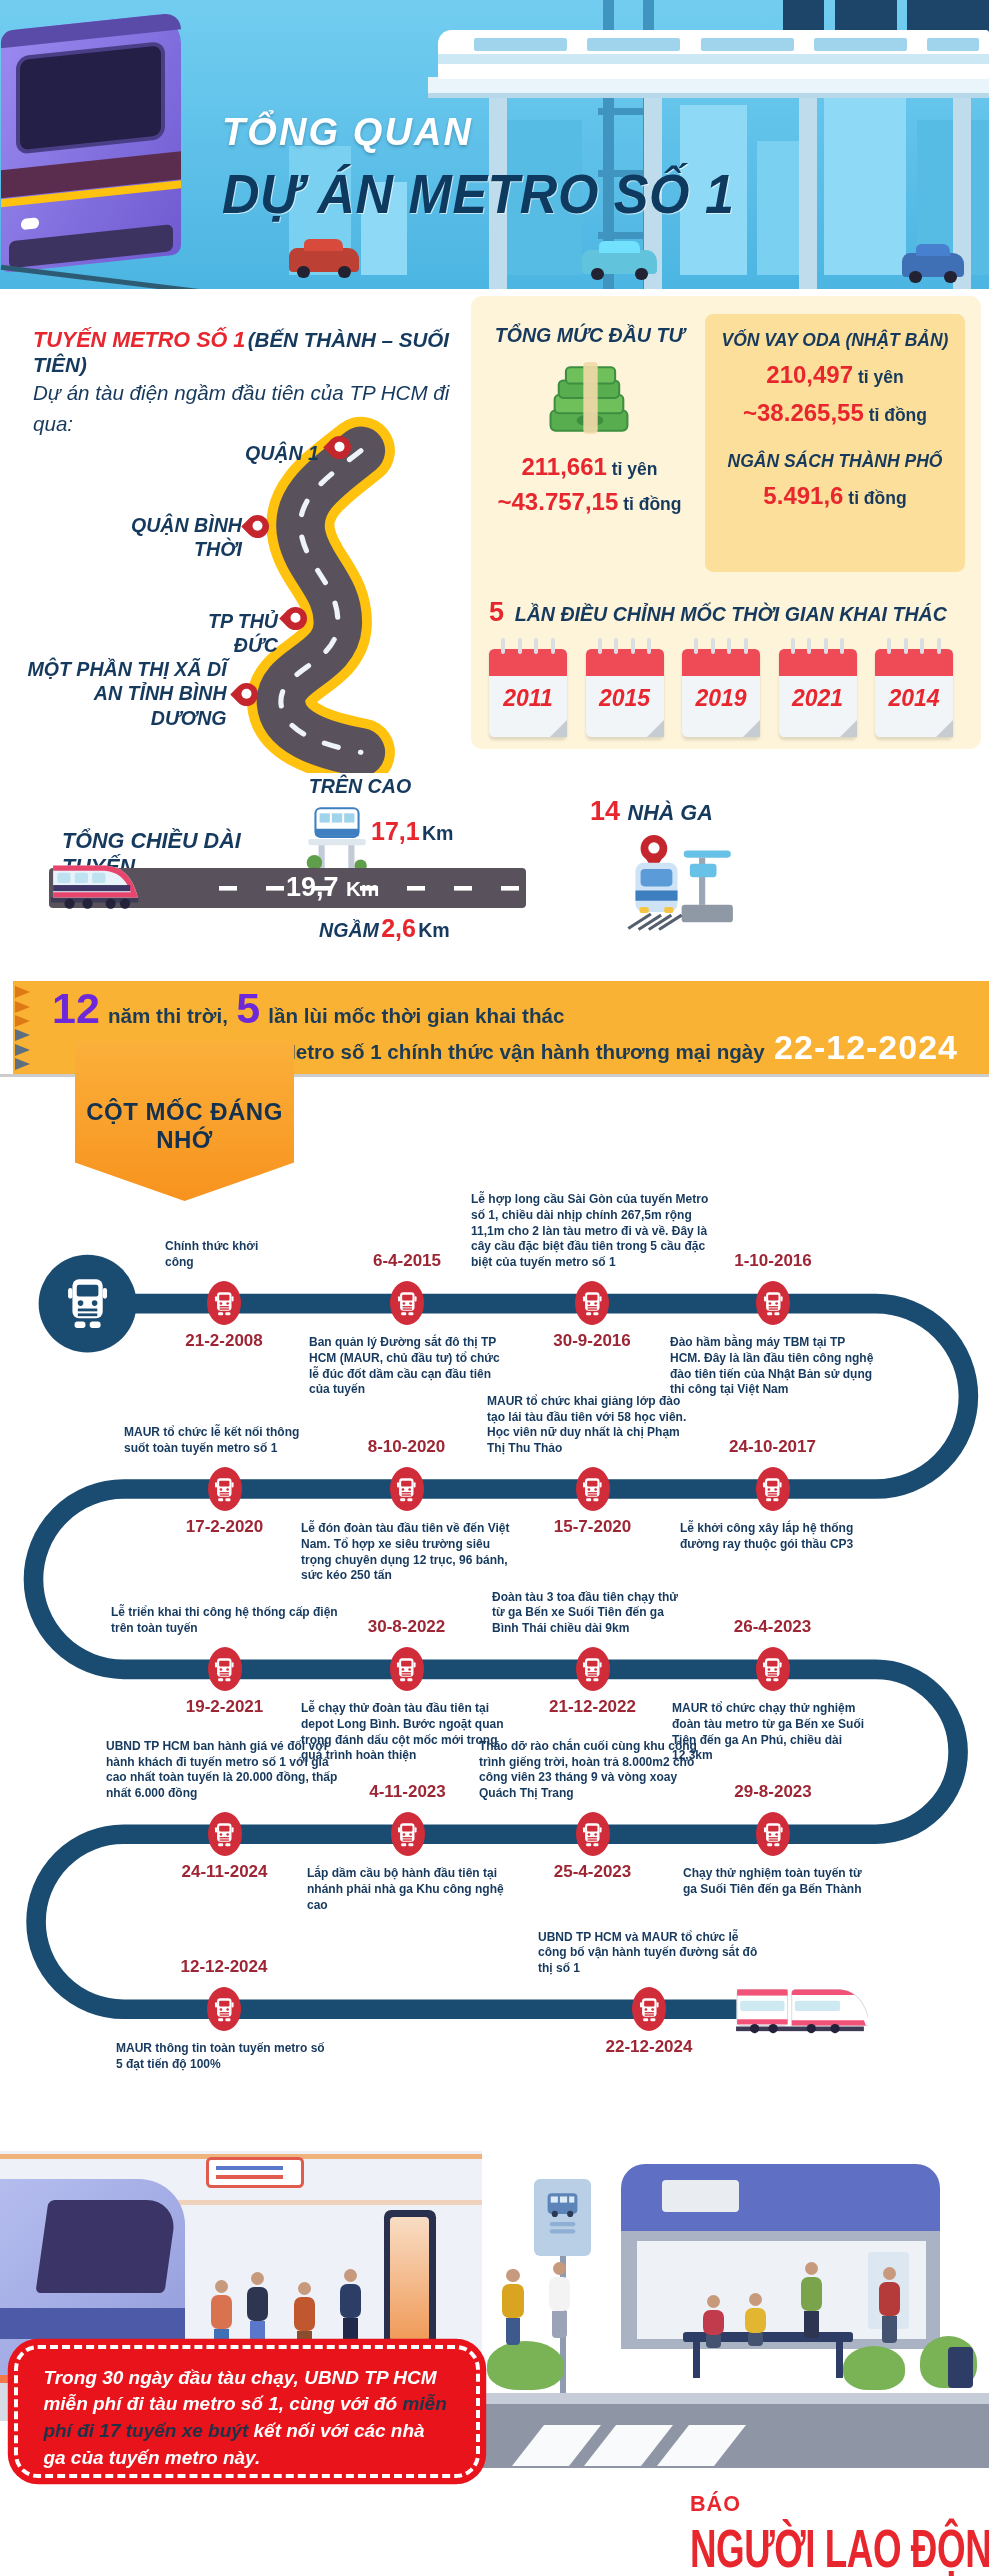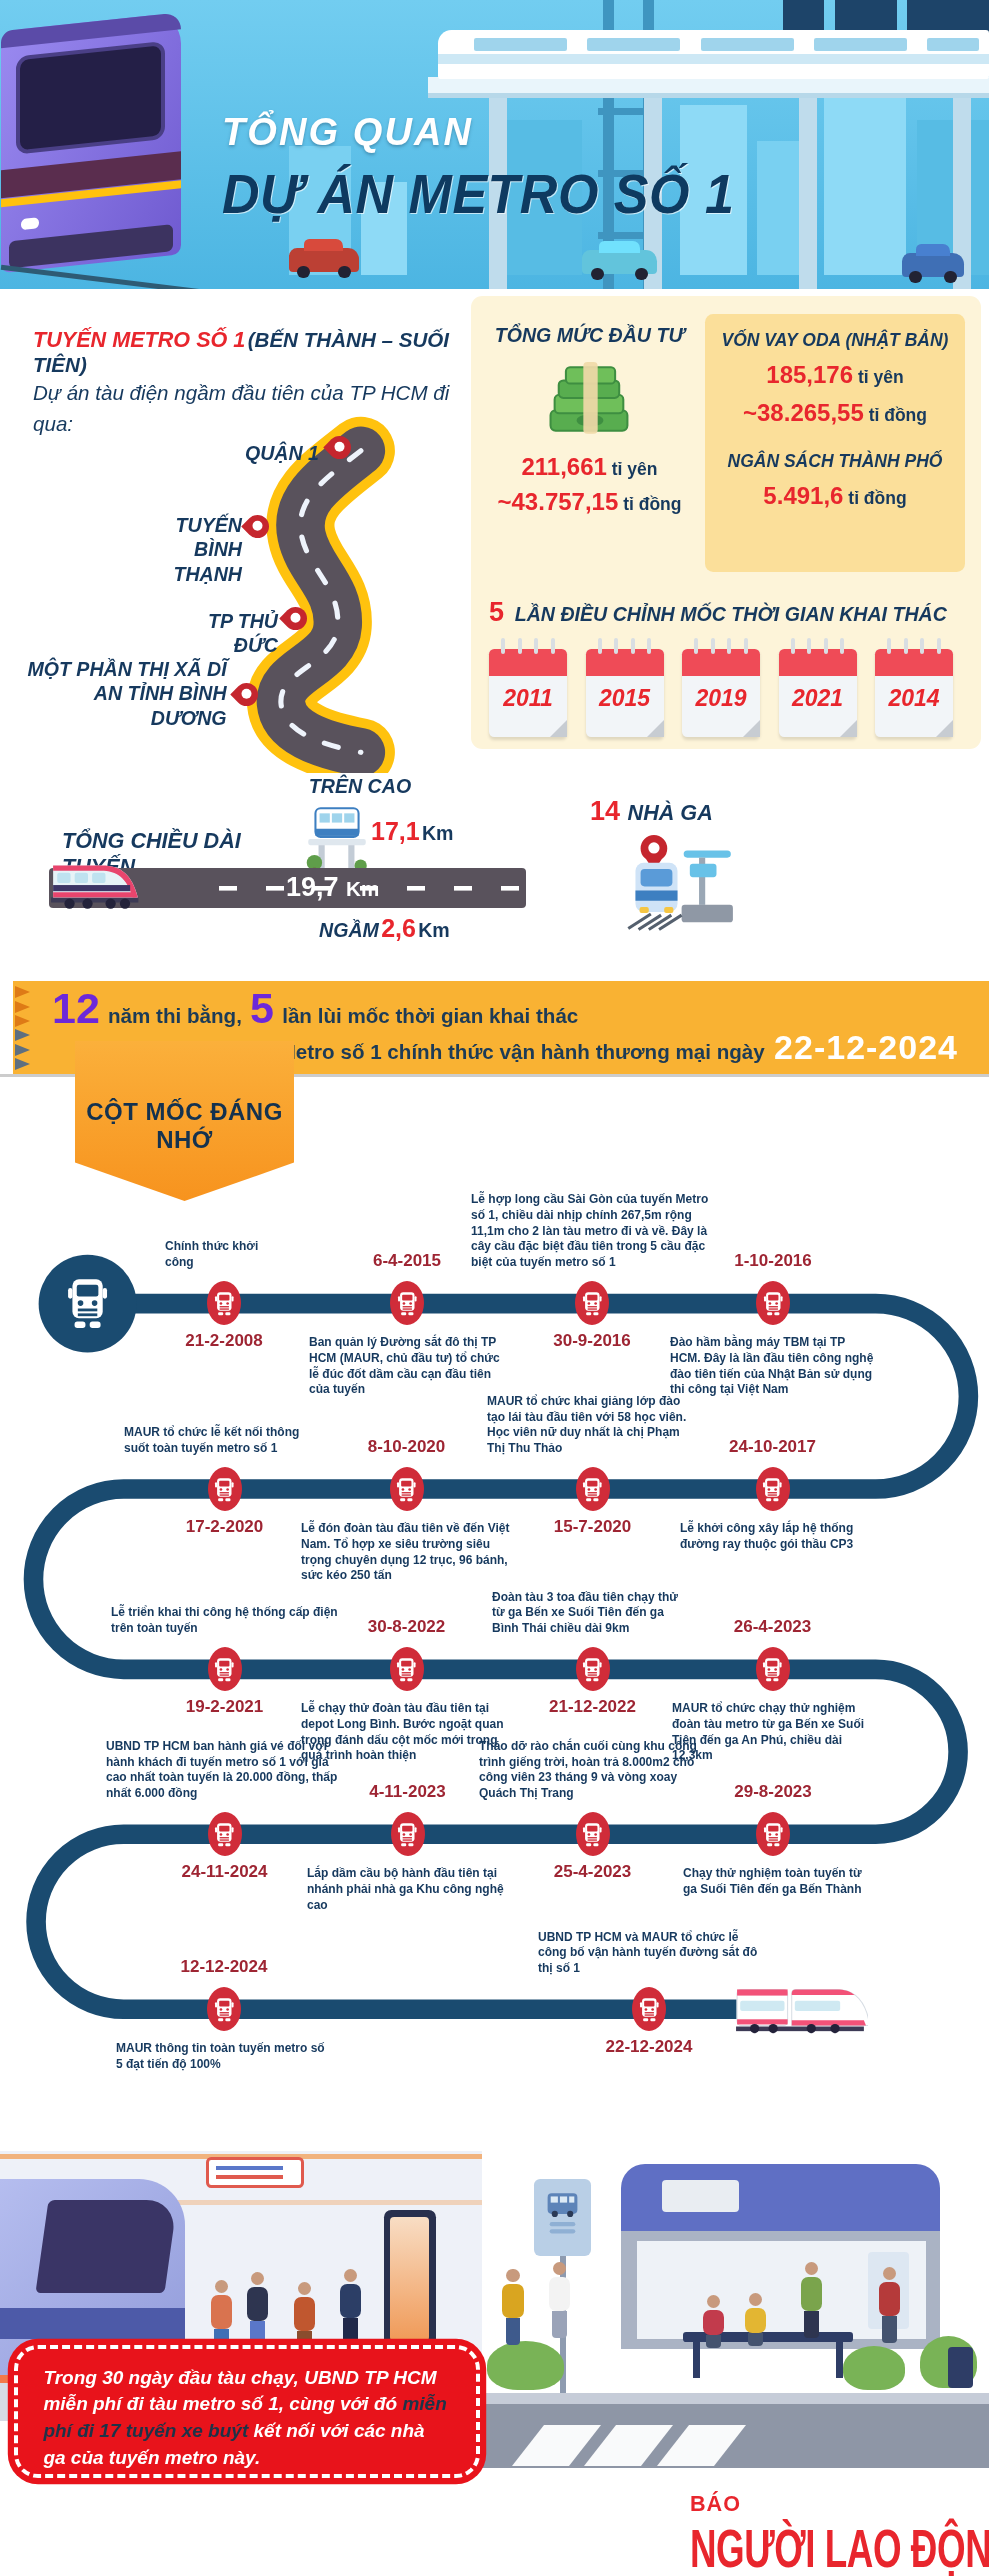--- a/index.html
+++ b/index.html
@@ -302,21 +302,21 @@
   <svg id="map-road" width="464" height="361" viewBox="0 0 900 700">
     <path d="M 700 75 C 630 130, 570 170, 585 240 C 598 305, 660 340, 655 415 C 650 490, 540 500, 545 565 C 550 620, 620 645, 700 660" fill="none" stroke="#ffc20e" stroke-width="132" stroke-linecap="round"></path>
     <path d="M 700 75 C 630 130, 570 170, 585 240 C 598 305, 660 340, 655 415 C 650 490, 540 500, 545 565 C 550 620, 620 645, 700 660" fill="none" stroke="#59525c" stroke-width="94" stroke-linecap="round"></path>
     <path d="M 700 75 C 630 130, 570 170, 585 240 C 598 305, 660 340, 655 415 C 650 490, 540 500, 545 565 C 550 620, 620 645, 700 660" fill="none" stroke="#eef3fb" stroke-width="10" stroke-linecap="round" stroke-dasharray="28 44"></path>
   </svg>
   <div class="pin" style="left:328px;top:436px"></div>
   <div class="pin" style="left:246px;top:515px"></div>
   <div class="pin" style="left:284px;top:607px"></div>
   <div class="pin" style="left:235px;top:683px"></div>
   <div class="stop" style="left:206px;top:441px;width:113px">QUẬN 1</div>
-  <div class="stop" style="left:124px;top:513px;width:118px">TUYẾN BÌNH THẠNH</div>
+  <div class="stop" style="left:124px;top:513px;width:118px">QUẬN BÌNH THỜI</div>
   <div class="stop" style="left:160px;top:609px;width:118px">TP THỦ ĐỨC</div>
   <div class="stop" style="left:20.6px;top:657px;width:206px">MỘT PHẦN THỊ XÃ DĨ AN TỈNH BÌNH DƯƠNG</div>
   <svg id="arrow-svg" width="46" height="62" viewBox="0 0 90 120">
     <path d="M78 8 C30 28, 16 66, 40 102" fill="none" stroke="#e8262d" stroke-width="10" stroke-linecap="round"></path>
     <path d="M22 92 L44 110 L52 84 Z" fill="#e8262d"></path>
   </svg>
 
   <aside id="invest">
     <div class="inv-left">
       <div class="inv-title">TỔNG MỨC ĐẦU TƯ</div>
@@ -333,21 +333,21 @@
         <span class="u">tỉ yên</span>
       </div>
       <div class="amt">
         <span class="v">~43.757,15</span>
         <span class="u">tỉ đồng</span>
       </div>
     </div>
     <div class="inv-right">
       <div class="inv-title">VỐN VAY ODA (NHẬT BẢN)</div>
       <div class="amt">
-        <span class="v">185,176</span>
+        <span class="v">210,497</span>
         <span class="u">tỉ yên</span>
       </div>
       <div class="amt">
         <span class="v">~38.265,55</span>
         <span class="u">tỉ đồng</span>
       </div>
       <div class="inv-title sec">NGÂN SÁCH THÀNH PHỐ</div>
       <div class="amt">
         <span class="v">5.491,6</span>
         <span class="u">tỉ đồng</span>
@@ -484,21 +484,21 @@
 
   <section id="banner">
     <i class="zz" style="top:5.2px"></i>
     <i class="zz" style="top:19.6px"></i>
     <i class="zz" style="top:34px"></i>
     <i class="zz g" style="top:48px"></i>
     <i class="zz g" style="top:63px"></i>
     <i class="zz g" style="top:77px"></i>
     <div class="bl1">
       <span class="big">12</span>
-      <span class="mid">năm thi bằng,</span>
+      <span class="mid">năm thi trời,</span>
       <span class="big">5</span>
       <span class="mid">lần lùi mốc thời gian khai thác</span>
     </div>
     <div class="bl2">
       <span class="mid">Metro số 1 chính thức vận hành thương mại ngày</span>
       <span class="big">22-12-2024</span>
     </div>
   </section>
   <div id="divider"></div>
   <div id="ribbon">

